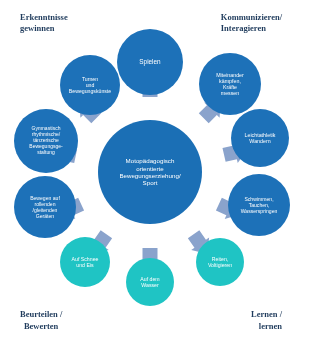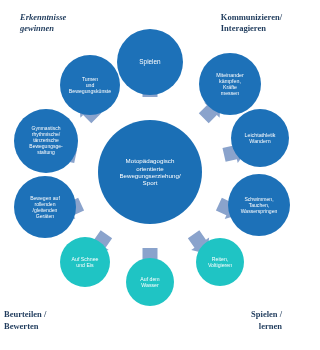--- a/index.html
+++ b/index.html
@@ -19,23 +19,23 @@
   
   .corner {
     position: absolute;
     font-family: "Liberation Serif", serif;
     font-weight: bold;
     font-size: 8.5px;
     line-height: 1.35;
     color: #1f3b5c;
     white-space: pre-line;
   }
-  .corner.tl { left: 20px;  top: 12px;  text-align: left; font-style: italic; }
+  .corner.tl { left: 20px;  top: 12px;  text-align: left; }
   .corner.tr { right: 18px; top: 12px;  text-align: left; font-family: Liberation Serif, serif; }
-  .corner.bl { left: 4px;  bottom: 18px; text-align: left; }
+  .corner.bl { left: 20px;  bottom: 18px; text-align: center; }
   .corner.br { right: 18px; bottom: 18px; text-align: right; }
 
   
   .node {
     position: absolute;
     border-radius: 50%;
     display: flex;
     align-items: center;
     justify-content: center;
     text-align: center;
@@ -64,21 +64,21 @@
 <body>
 
 <div id="canvas">
 
   <div class="corner tl">Erkenntnisse
 gewinnen</div>
   <div class="corner tr">Kommunizieren/
 Interagieren</div>
   <div class="corner bl">Beurteilen /
 Bewerten</div>
-  <div class="corner br">Spielen /
+  <div class="corner br">Lernen /
 lernen</div>
 
   <svg id="arrows" viewBox="0 0 300 350">
       <polygon points="157.50,97.00 157.50,84.52 161.70,84.52 150.00,71.00 138.30,84.52 142.50,84.52 142.50,97.00" fill="#8aa3cc"></polygon>
       <polygon points="208.69,123.21 216.84,115.06 219.61,117.84 220.71,101.29 204.16,102.39 206.94,105.16 198.79,113.31" fill="#8aa3cc"></polygon>
       <polygon points="225.63,161.72 236.85,159.13 237.73,162.95 247.44,149.50 232.82,141.67 233.70,145.49 222.48,148.08" fill="#8aa3cc"></polygon>
       <polygon points="215.92,210.46 226.36,215.33 224.71,218.88 240.63,214.26 233.94,199.09 232.28,202.64 221.84,197.77" fill="#8aa3cc"></polygon>
       <polygon points="187.86,238.27 194.47,247.71 191.25,249.96 207.36,253.92 209.14,237.43 205.93,239.68 199.33,230.24" fill="#8aa3cc"></polygon>
       <polygon points="142.50,248.00 142.50,260.48 138.30,260.48 150.00,274.00 161.70,260.48 157.50,260.48 157.50,248.00" fill="#8aa3cc"></polygon>
       <polygon points="100.67,230.24 94.07,239.68 90.86,237.43 92.64,253.92 108.75,249.96 105.53,247.71 112.14,238.27" fill="#8aa3cc"></polygon>

